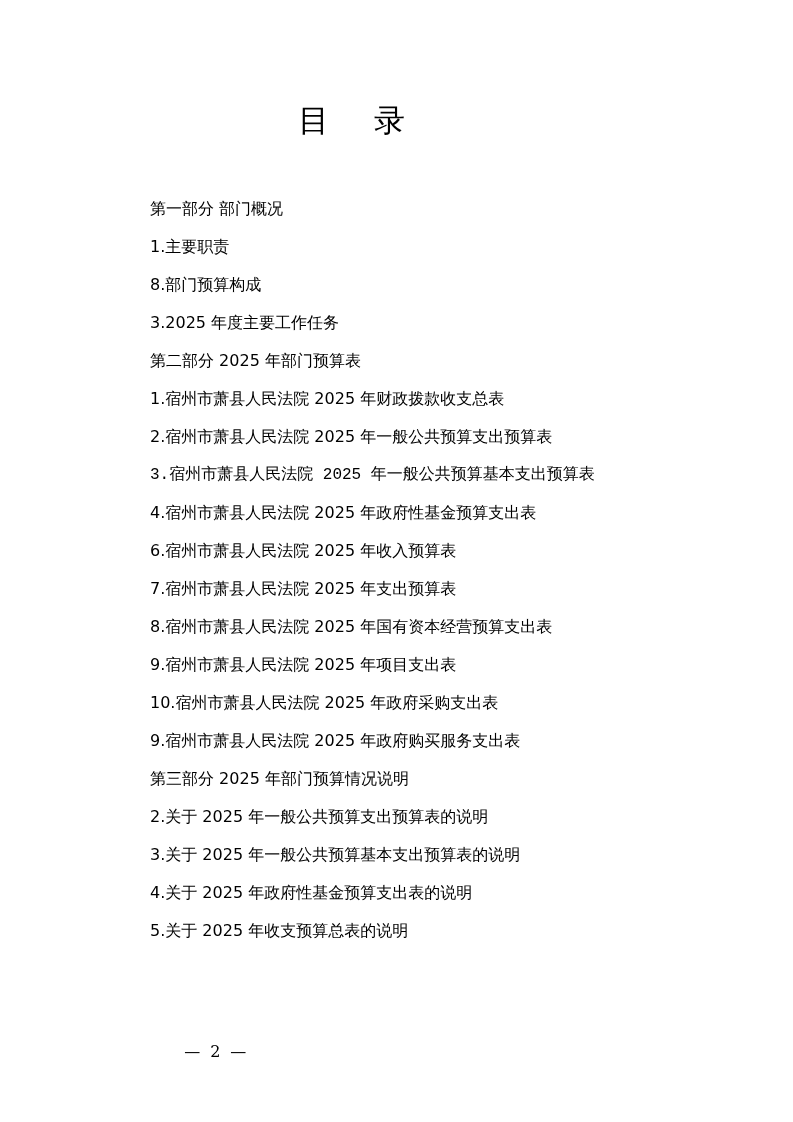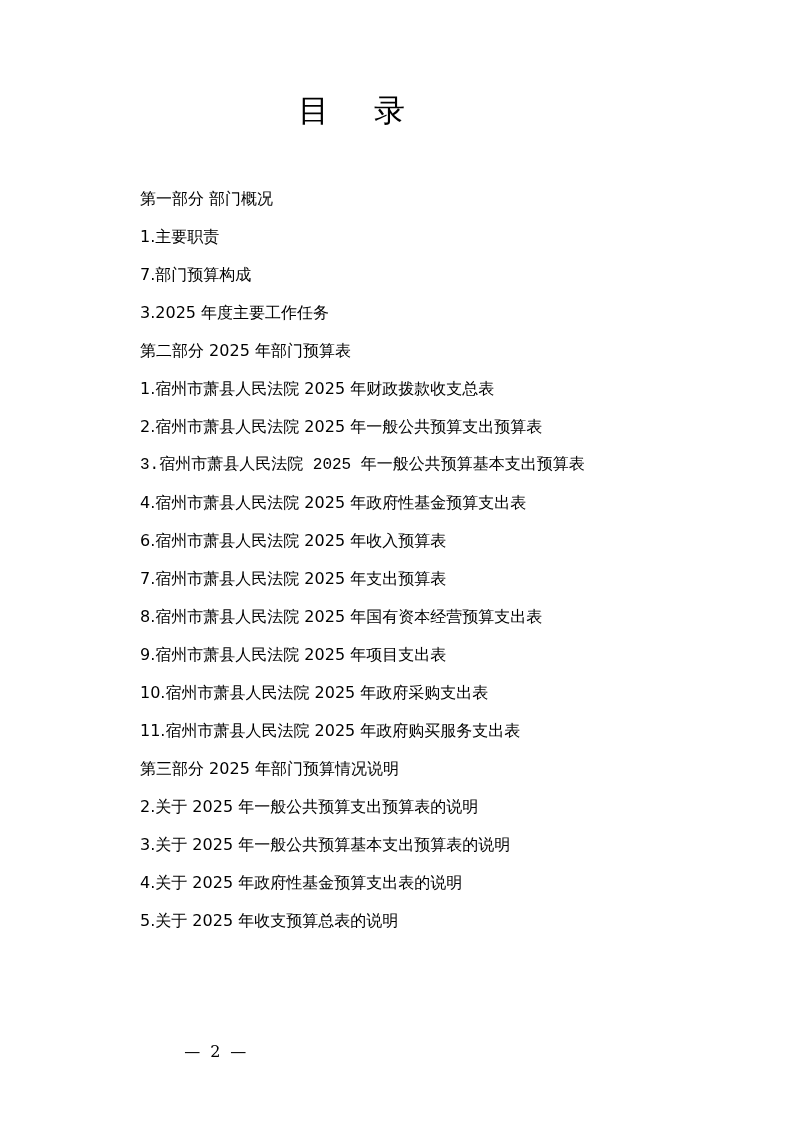--- a/index.html
+++ b/index.html
@@ -15,21 +15,21 @@
     color: #000000;
     overflow: hidden;
   }
   .page {
     position: absolute;
     left: 0;
     top: 0;
     width: 710px;
     height: 1122px;
     box-sizing: border-box;
-    padding: 0;
+    padding: 10px;
   }
   .doc-title {
     text-align: center;
     font-size: 31px;
     letter-spacing: 0.22em;
     margin-top: 90px;
     margin-bottom: 0;
     font-family: "DejaVu Serif", "Liberation Serif", serif;
     font-weight: normal;
     color: #000;
@@ -74,33 +74,33 @@
 </head>
 <body>
 
 <div class="page">
 
   <div class="doc-title">目　录</div>
 
   <div class="toc">
     <div class="toc-line">第一部分  部门概况</div>
     <div class="toc-line">1.主要职责</div>
-    <div class="toc-line">7.部门预算构成</div>
+    <div class="toc-line">8.部门预算构成</div>
     <div class="toc-line">3.2025 年度主要工作任务</div>
     <div class="toc-line">第二部分  2025 年部门预算表</div>
     <div class="toc-line">1.宿州市萧县人民法院 2025 年财政拨款收支总表</div>
     <div class="toc-line">2.宿州市萧县人民法院 2025 年一般公共预算支出预算表</div>
     <div class="toc-line wrap">3.宿州市萧县人民法院 2025 年一般公共预算基本支出预算表</div>
     <div class="toc-line">4.宿州市萧县人民法院 2025 年政府性基金预算支出表</div>
     <div class="toc-line">6.宿州市萧县人民法院 2025 年收入预算表</div>
     <div class="toc-line">7.宿州市萧县人民法院 2025 年支出预算表</div>
     <div class="toc-line">8.宿州市萧县人民法院 2025 年国有资本经营预算支出表</div>
     <div class="toc-line">9.宿州市萧县人民法院 2025 年项目支出表</div>
     <div class="toc-line">10.宿州市萧县人民法院 2025 年政府采购支出表</div>
-    <div class="toc-line">11.宿州市萧县人民法院 2025 年政府购买服务支出表</div>
+    <div class="toc-line">9.宿州市萧县人民法院 2025 年政府购买服务支出表</div>
     <div class="toc-line">第三部分  2025 年部门预算情况说明</div>
     <div class="toc-line">2.关于  2025 年一般公共预算支出预算表的说明</div>
     <div class="toc-line">3.关于  2025 年一般公共预算基本支出预算表的说明</div>
     <div class="toc-line">4.关于  2025 年政府性基金预算支出表的说明</div>
     <div class="toc-line">5.关于  2025 年收支预算总表的说明</div>
   </div>
 
   <div class="footer">
     <span class="footer-inner">— 2 —</span>
   </div>

